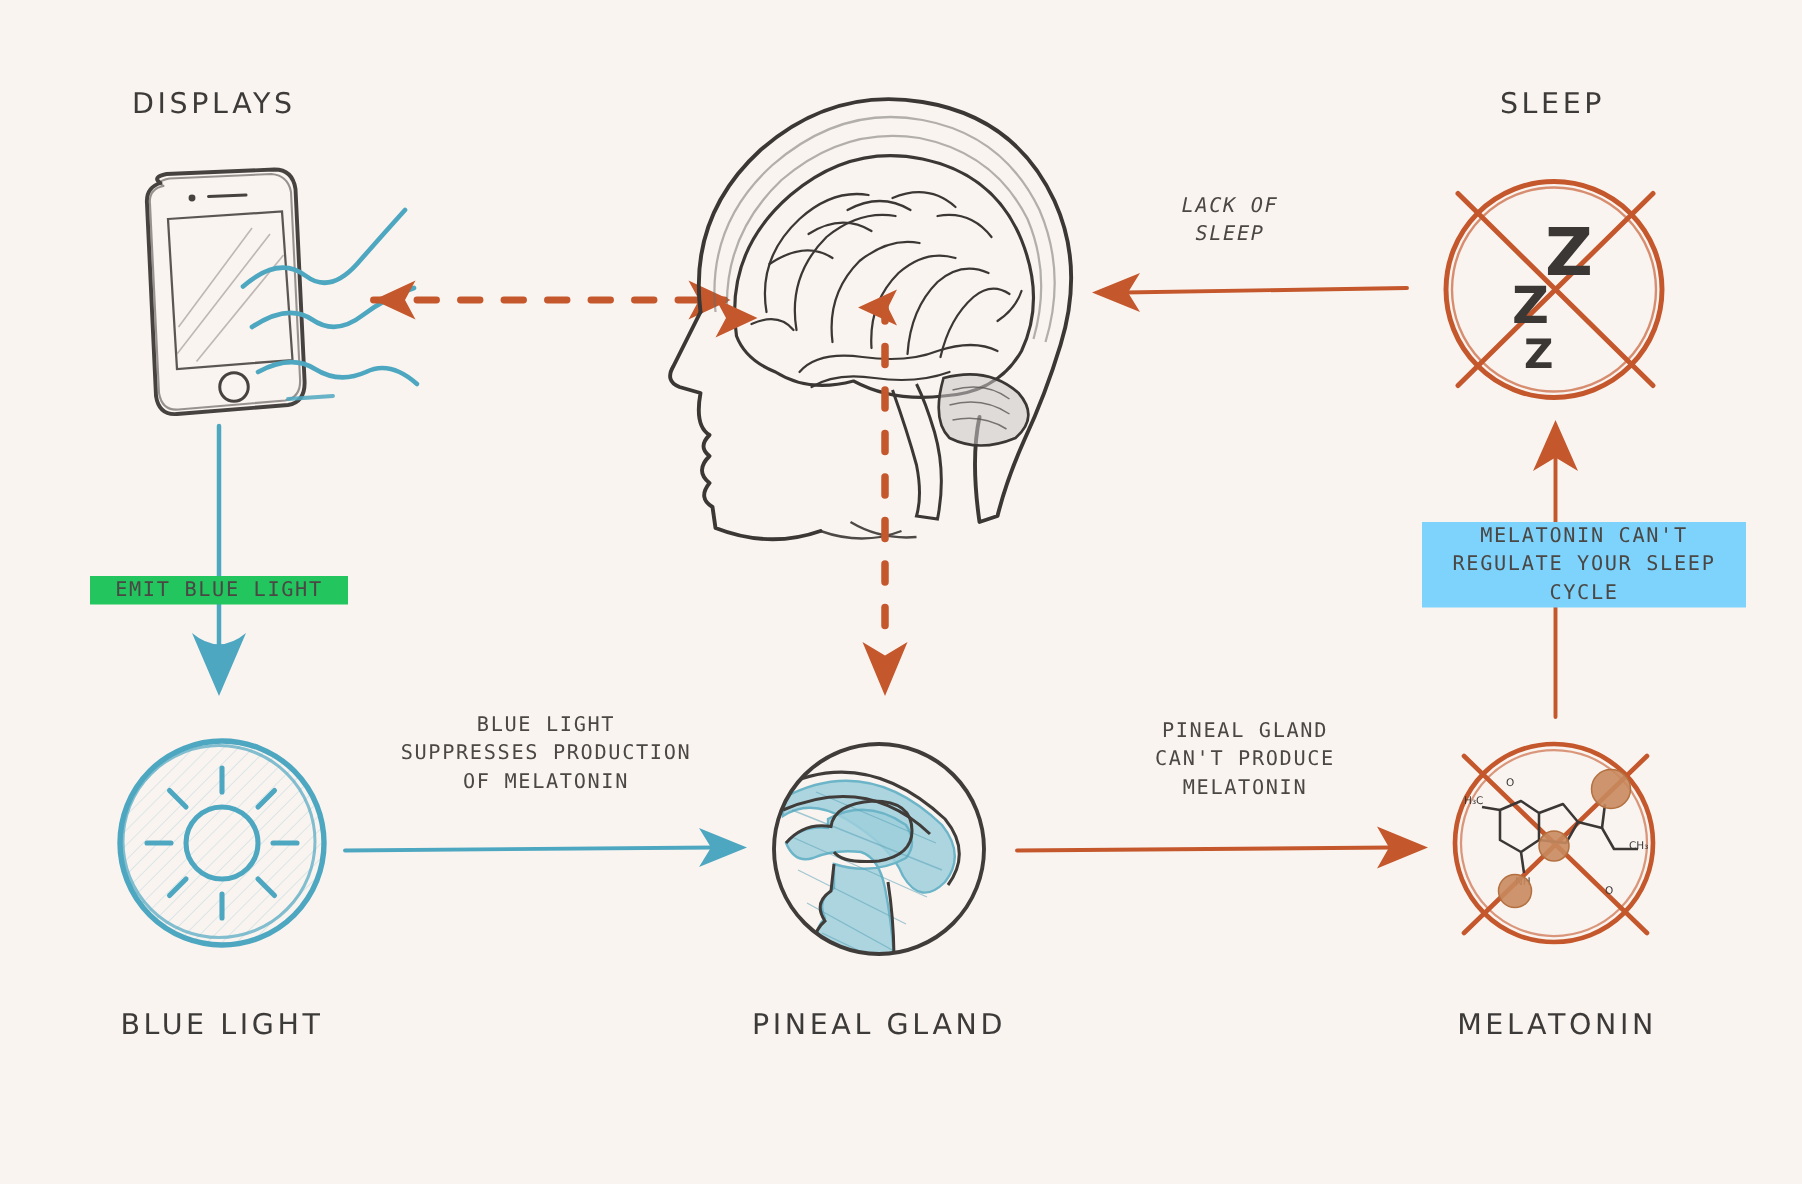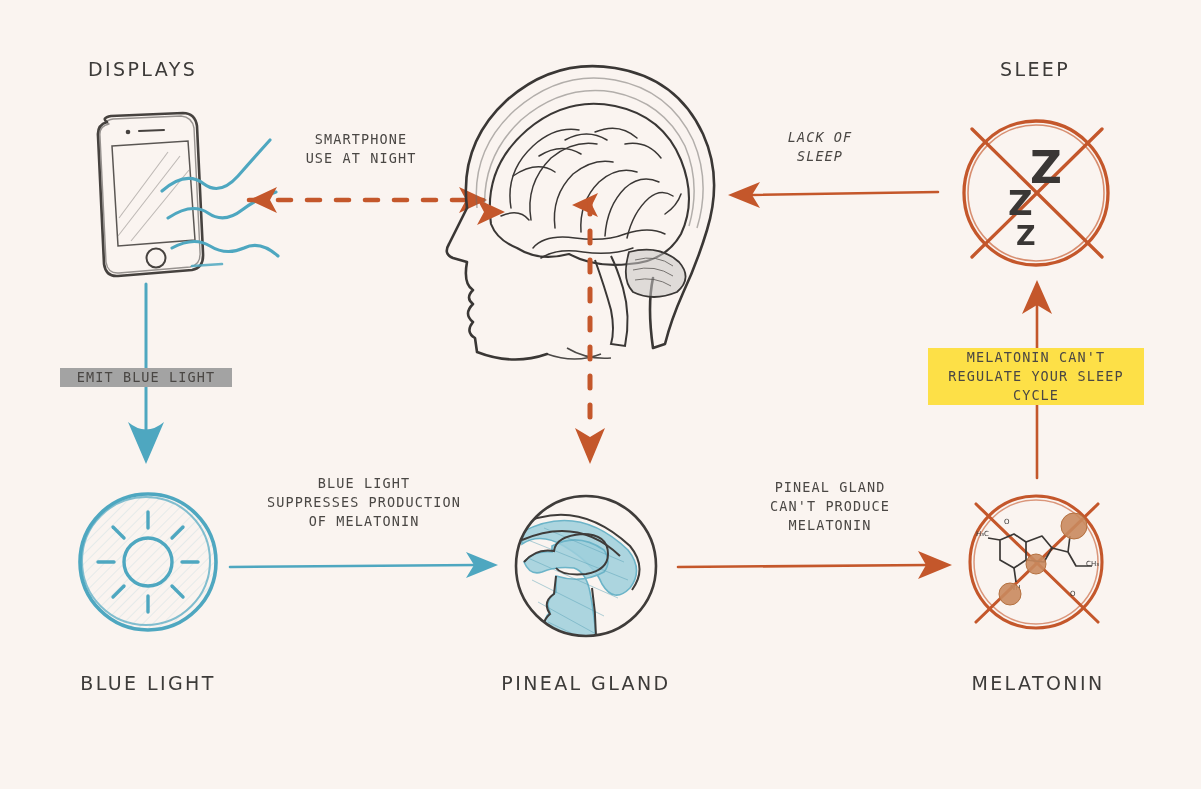--- a/index.html
+++ b/index.html
@@ -96,24 +96,20 @@
   <div class="abs" style="left:215px; top:178px;">
     <svg width="300" height="44" viewBox="0 0 300 44">
       <g stroke="#c4572b" stroke-width="4.6" stroke-linecap="round" stroke-dasharray="13 16" fill="none">
         <line x1="34" y1="22" x2="268" y2="22"></line>
       </g>
       <path d="M34 22 L62 9 L55 22 L62 35 Z" fill="#c4572b"></path>
       <path d="M272 22 L244 9 L251 22 L244 35 Z" fill="#c4572b"></path>
     </svg>
   </div>
 
-  <div class="abs" style="left:286px; top:130px; width:150px;">
-    <div class="edge-label">SMARTPHONE
-USE AT NIGHT</div>
-  </div>
 
   <div class="abs" style="left:415px; top:48px;">
     <svg width="330" height="350" viewBox="0 0 330 350" class="sketch">
 
       <g fill="none" stroke="#3a3735" stroke-width="2.6" stroke-linejoin="round" stroke-linecap="round">
         <path d="M52 160 Q44 96 92 52 Q140 10 200 20 Q262 30 288 86 Q308 130 292 182
                  Q282 215 268 245 Q256 272 250 296 L238 300 Q232 258 238 230"></path>
         <path d="M52 160 L34 196 Q28 206 38 210 L52 214 Q48 236 58 242 Q50 250 58 256
                  Q48 266 58 274 Q50 284 60 290 L62 304 Q98 318 132 306"></path>
       </g>
@@ -220,21 +216,21 @@
 
   <div class="abs" style="left:128px; top:282px;">
     <svg width="42" height="186" viewBox="0 0 42 186">
       <g stroke="#4ea7c0" stroke-width="3" stroke-linecap="round" fill="none">
         <line x1="18" y1="2" x2="18" y2="150"></line>
       </g>
       <path d="M18 182 L0 140 Q18 155 36 140 Z" fill="#4ea7c0"></path>
     </svg>
   </div>
 
-  <div class="abs" style="left:60px; top:368px; width:172px; background:#a3a3a3;">
+  <div class="abs" style="left:60px; top:384px; width:172px; background:#22c55e;">
     <div class="edge-label">EMIT BLUE LIGHT</div>
   </div>
 
   <div class="abs" style="left:72px; top:486px;">
     <svg width="152" height="152" viewBox="0 0 152 152" class="sketch">
       <defs>
         <pattern id="hatchBlue" width="7" height="7" patternTransform="rotate(45)" patternUnits="userSpaceOnUse">
           <line x1="0" y1="0" x2="0" y2="7" stroke="#4ea7c0" stroke-width="0.9" opacity="0.28"></line>
         </pattern>
       </defs>
@@ -374,20 +370,20 @@
 
   <div class="abs" style="left:1018px; top:278px;">
     <svg width="40" height="204" viewBox="0 0 40 204">
       <g stroke="#c4572b" stroke-width="2.6" stroke-linecap="round" fill="none">
         <line x1="19" y1="200" x2="19" y2="24"></line>
       </g>
       <path d="M19 2 L4 36 L19 27 L34 36 Z" fill="#c4572b"></path>
     </svg>
   </div>
 
-  <div class="abs" style="left:928px; top:348px; width:216px; background:#fde047;">
+  <div class="abs" style="left:948px; top:348px; width:216px; background:#7dd3fc;">
     <div class="edge-label">MELATONIN CAN'T
 REGULATE YOUR SLEEP
 CYCLE</div>
   </div>
 
 
 </div>
 
 </body></html>

